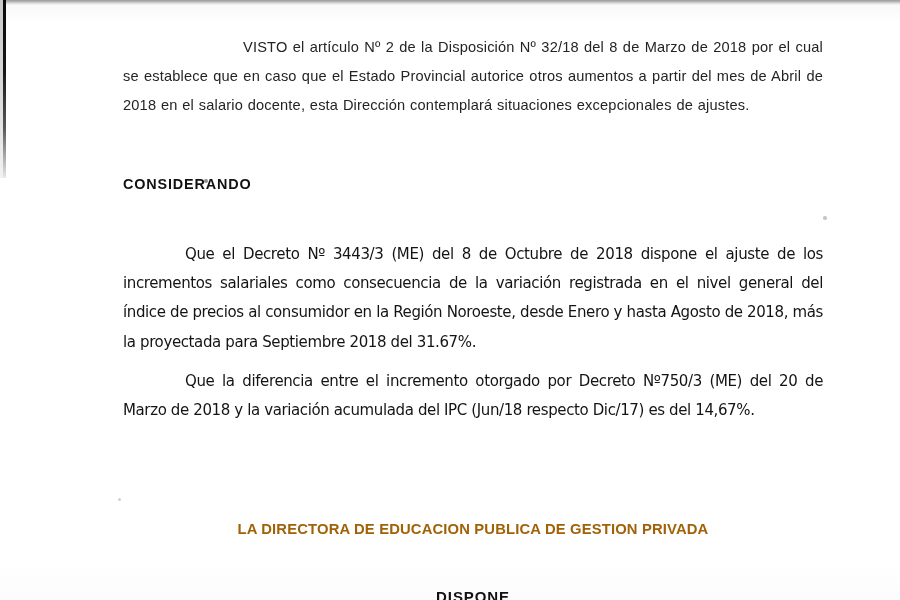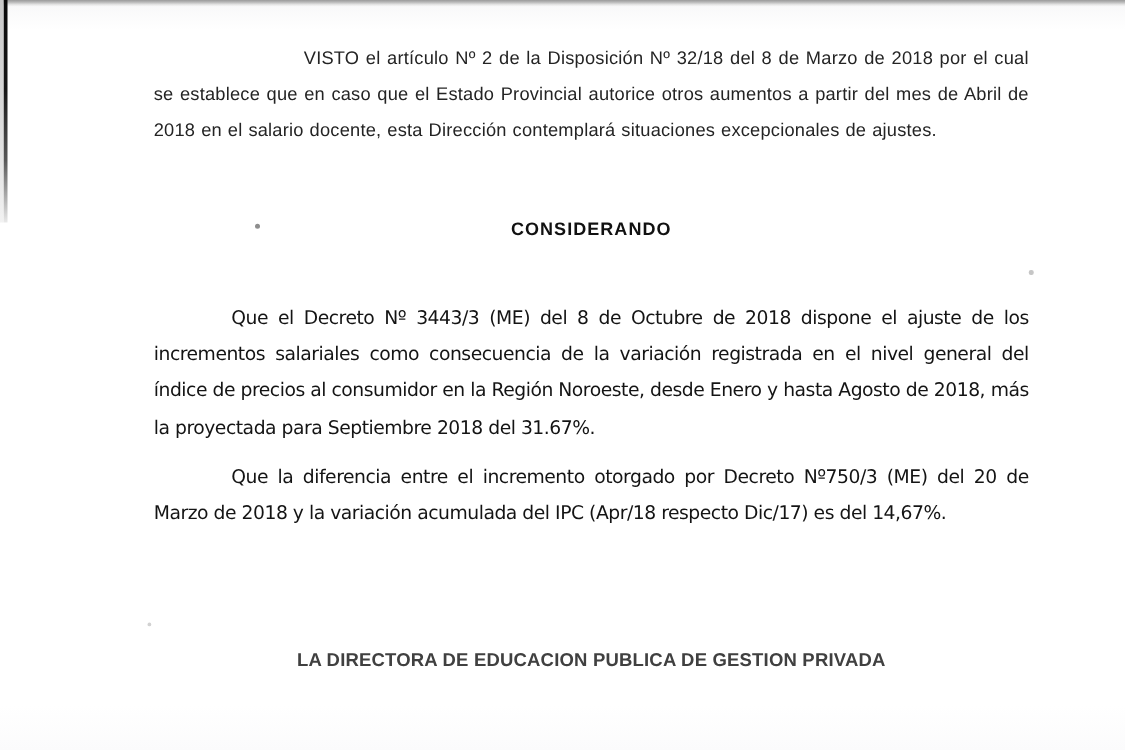--- a/index.html
+++ b/index.html
@@ -106,21 +106,21 @@
     color: #242424;
     text-indent: 120px;
   }
 
   
   .heading-considerando {
     position: absolute;
     left: 0;
     top: 176px;
     width: 700px;
-    text-align: center;
+    text-align: left;
     font-size: 14.4px;
     font-weight: 700;
     letter-spacing: 0.85px;
     color: #111111;
   }
 
   
   .para-que {
     position: absolute;
     left: 0;
@@ -139,21 +139,21 @@
   
   .heading-directora {
     position: absolute;
     left: 0;
     top: 521px;
     width: 700px;
     text-align: center;
     font-size: 14.8px;
     font-weight: 700;
     letter-spacing: 0.15px;
-    color: #404040;
+    color: #a16207;
   }
 
   
   .heading-dispone-clip {
     position: absolute;
     left: 0;
     top: 589px;
     width: 700px;
     height: 11px;
     overflow: hidden;
@@ -184,20 +184,23 @@
   <span class="speck speck-c"></span>
 
   <div class="doc-body">
 
     <p class="para para-visto">VISTO el artículo Nº 2 de la Disposición Nº 32/18 del 8 de Marzo de 2018 por el cual se establece que en caso que el Estado Provincial autorice otros aumentos a partir del mes de Abril de 2018 en el salario docente, esta Dirección contemplará situaciones excepcionales de ajustes.</p>
 
     <div class="heading-considerando">CONSIDERANDO</div>
 
     <p class="para para-que para-que-1">Que el Decreto Nº 3443/3 (ME) del 8 de Octubre de 2018 dispone el ajuste de los incrementos salariales como consecuencia de la variación registrada en el nivel general del índice de precios al consumidor en la Región Noroeste, desde Enero y hasta Agosto de 2018, más la proyectada para Septiembre 2018 del 31.67%.</p>
 
-    <p class="para para-que para-que-2">Que la diferencia entre el incremento otorgado por Decreto Nº750/3 (ME) del 20 de Marzo de 2018 y la variación acumulada del IPC (Apr/18 respecto Dic/17) es del 14,67%.</p>
+    <p class="para para-que para-que-2">Que la diferencia entre el incremento otorgado por Decreto Nº750/3 (ME) del 20 de Marzo de 2018 y la variación acumulada del IPC (Jun/18 respecto Dic/17) es del 14,67%.</p>
 
 
     <div class="heading-directora">LA DIRECTORA DE EDUCACION PUBLICA DE GESTION PRIVADA</div>
 
+    <div class="heading-dispone-clip">
+      <span class="heading-dispone">DISPONE</span>
+    </div>
 
   </div>
 </div>
 
 </body></html>

